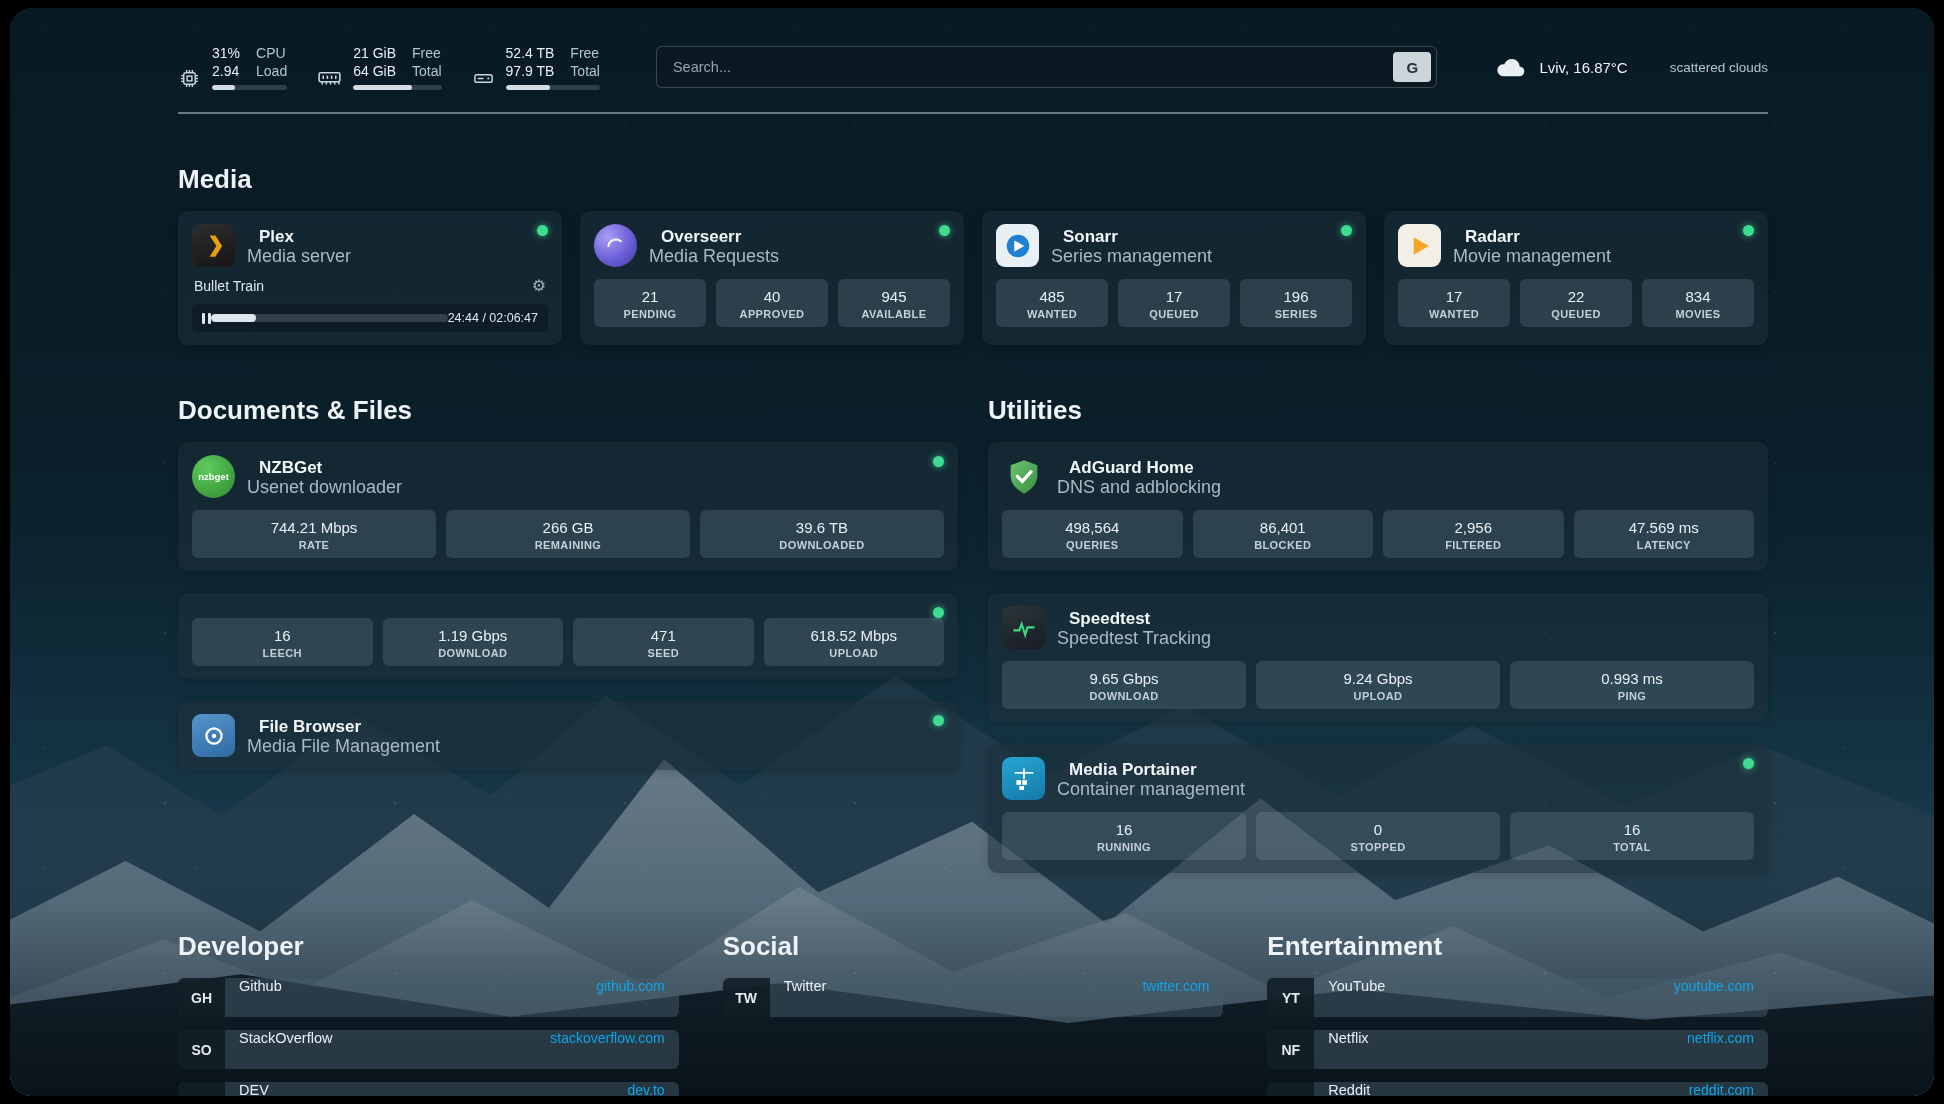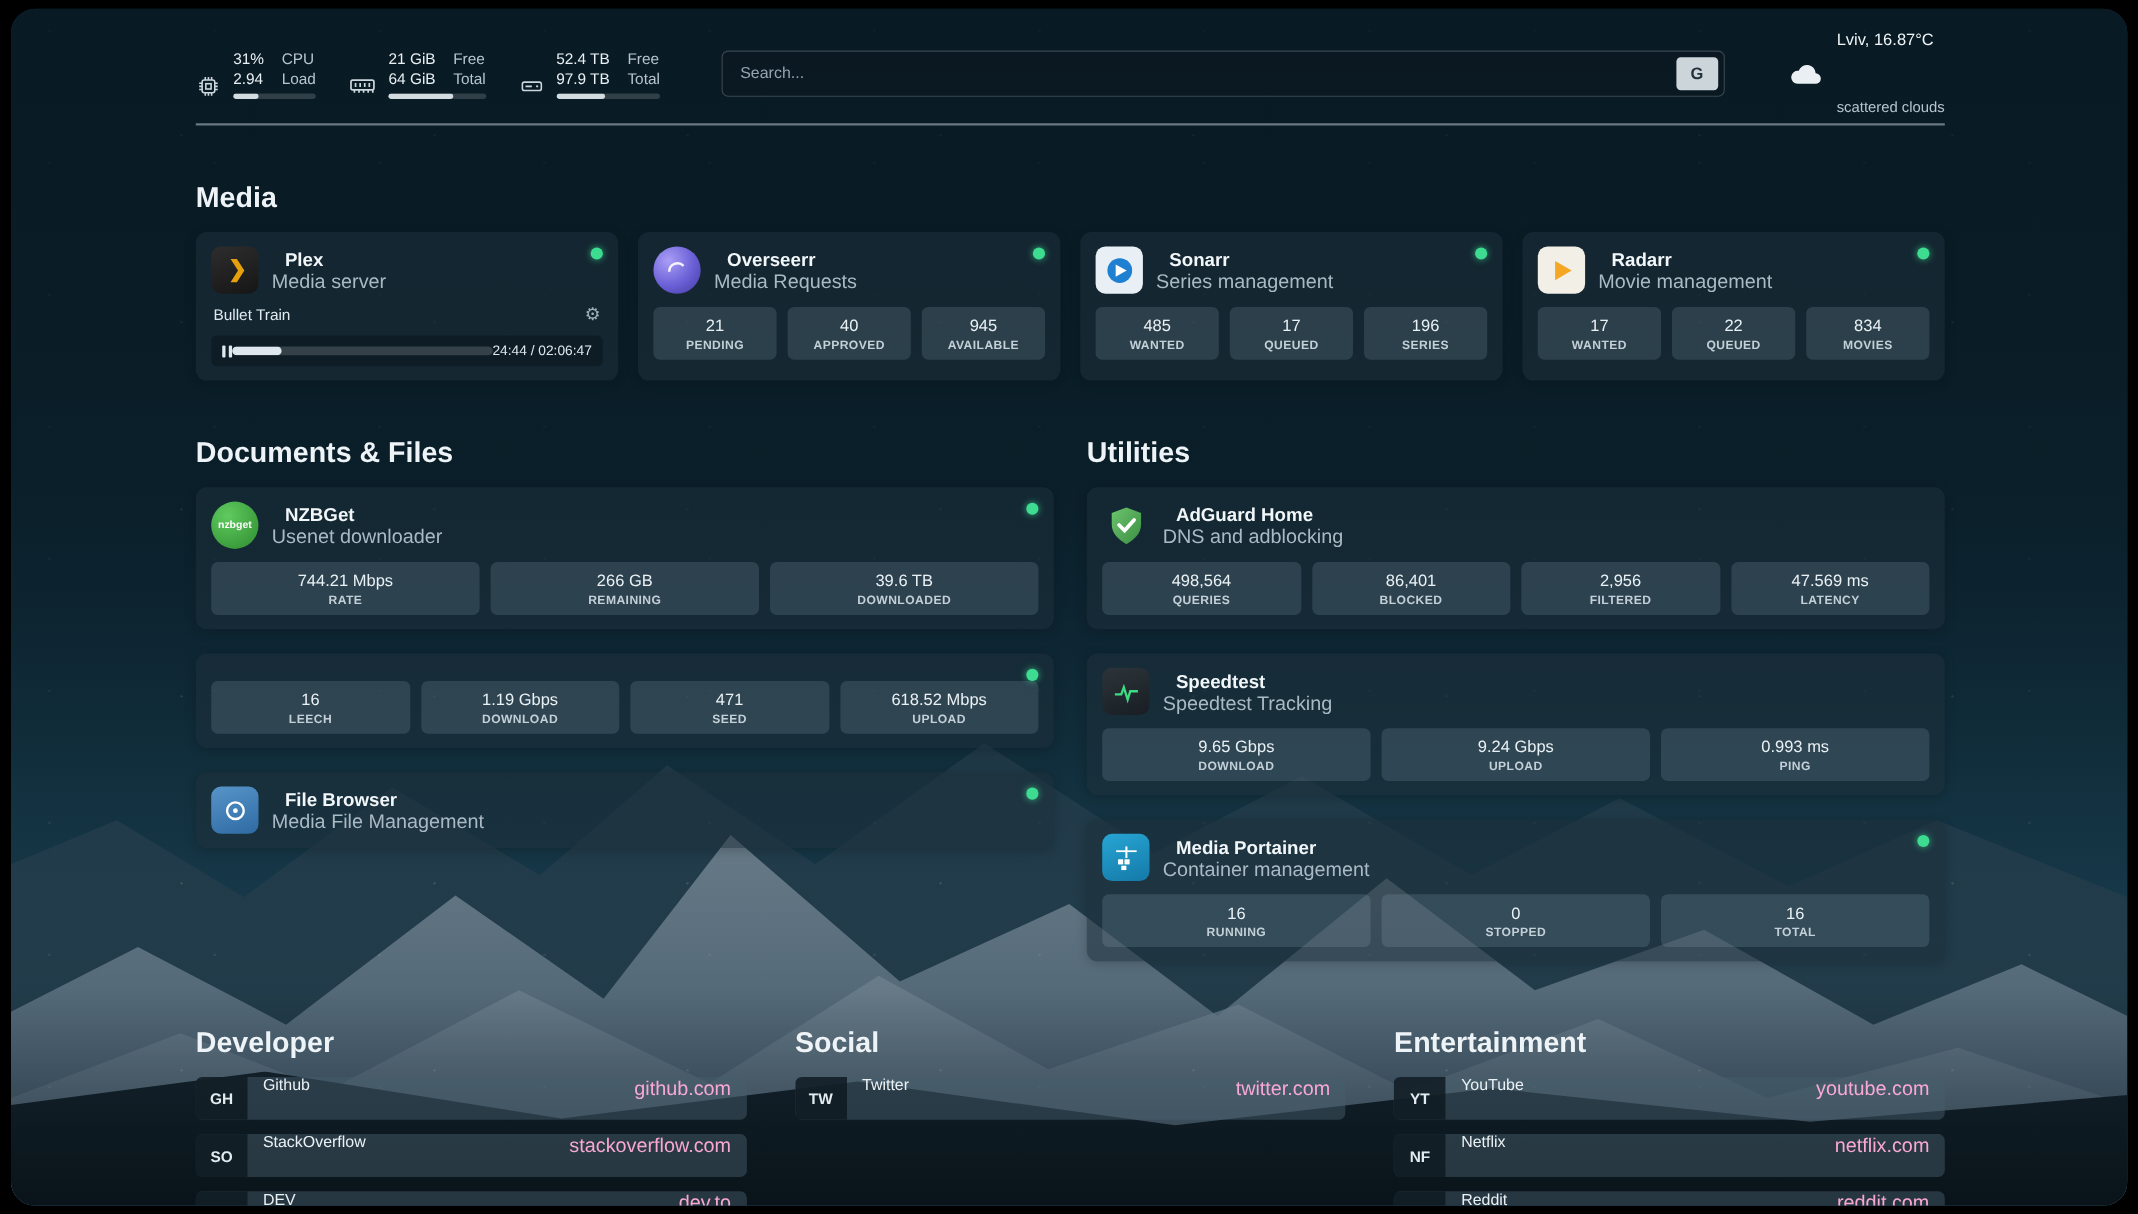--- a/index.html
+++ b/index.html
@@ -43,21 +43,21 @@
   .m-col.labs{color:#b7c4cd;}
   .m-bar{height:5px;margin-top:5px;border-radius:3px;background:rgba(255,255,255,.16);overflow:hidden;}
   .m-fill{height:100%;border-radius:3px;background:#d3dce1;}
   .searchbox{flex:1;display:flex;align-items:center;height:40px;margin:0 26px;
     background:rgba(12,24,32,.55);border:1px solid rgba(255,255,255,.20);border-radius:6px;padding:0 5px 0 14px;}
   .searchbox input{flex:1;background:transparent;border:none;outline:none;color:#e2ebf1;font-size:14.5px;font-family:inherit;}
   .searchbox input::placeholder{color:#93a5b1;}
   .g-btn{width:38px;height:30px;border-radius:4px;background:#ccd5da;color:#22313c;
     display:flex;align-items:center;justify-content:center;font-weight:bold;font-size:15px;cursor:pointer;}
   .weather{display:flex;align-items:center;gap:12px;}
-  .weather-text{display:flex;flex-direction:column;line-height:19px;gap:42px;}
+  .weather-text{display:flex;flex-direction:row;line-height:19px;gap:42px;}
   .weather-loc{font-size:15px;color:#eef4f7;}
   .weather-cond{font-size:13.5px;color:#b7c4cd;}
   .divider{margin-top:16px;border-bottom:2px solid rgba(226,238,244,.45);}
 
   
   .section-title{font-size:26px;font-weight:700;color:#edf3f6;margin:50px 0 16px;}
   .media-grid{display:grid;grid-template-columns:repeat(4,1fr);gap:18px;}
   .two-col{display:grid;grid-template-columns:1fr 1fr;gap:0 30px;align-items:start;}
   .col-stack{display:flex;flex-direction:column;gap:22px;}
 
@@ -102,21 +102,21 @@
   .ic-adguard{background:transparent;}
 
   
   .bookmarks{display:grid;grid-template-columns:repeat(3,1fr);gap:0 44px;margin-top:40px;padding-bottom:26px;}
   .bm-title{font-size:26px;font-weight:700;color:#edf3f6;margin:18px 0 16px;}
   .bm-row{display:flex;align-items:flex-start;height:39px;margin-bottom:13px;border-radius:6px;overflow:hidden;
           background:rgba(72,94,109,.48);cursor:pointer;}
   .bm-abbr{width:47px;align-self:stretch;background:rgba(13,24,32,.82);color:#e2ebf0;
            display:flex;align-items:center;justify-content:center;font-size:14px;font-weight:600;flex:none;}
   .bm-name{flex:1;padding-left:14px;font-size:14.5px;color:#eaf1f5;}
-  .bm-url{padding-right:14px;font-size:18px;color:#f9a8d4;}
+  .bm-url{padding-right:14px;font-size:14px;color:#0ea5e9;}
 </style>
 </head>
 <body>
 
 <div class="screen">
   <div class="bg-sky"></div>
   <div class="mtn mtn-far"></div>
   <div class="mtn mtn-snow"></div>
   <div class="mtn mtn-snow2"></div>
   <div class="mtn mtn-near"></div>

